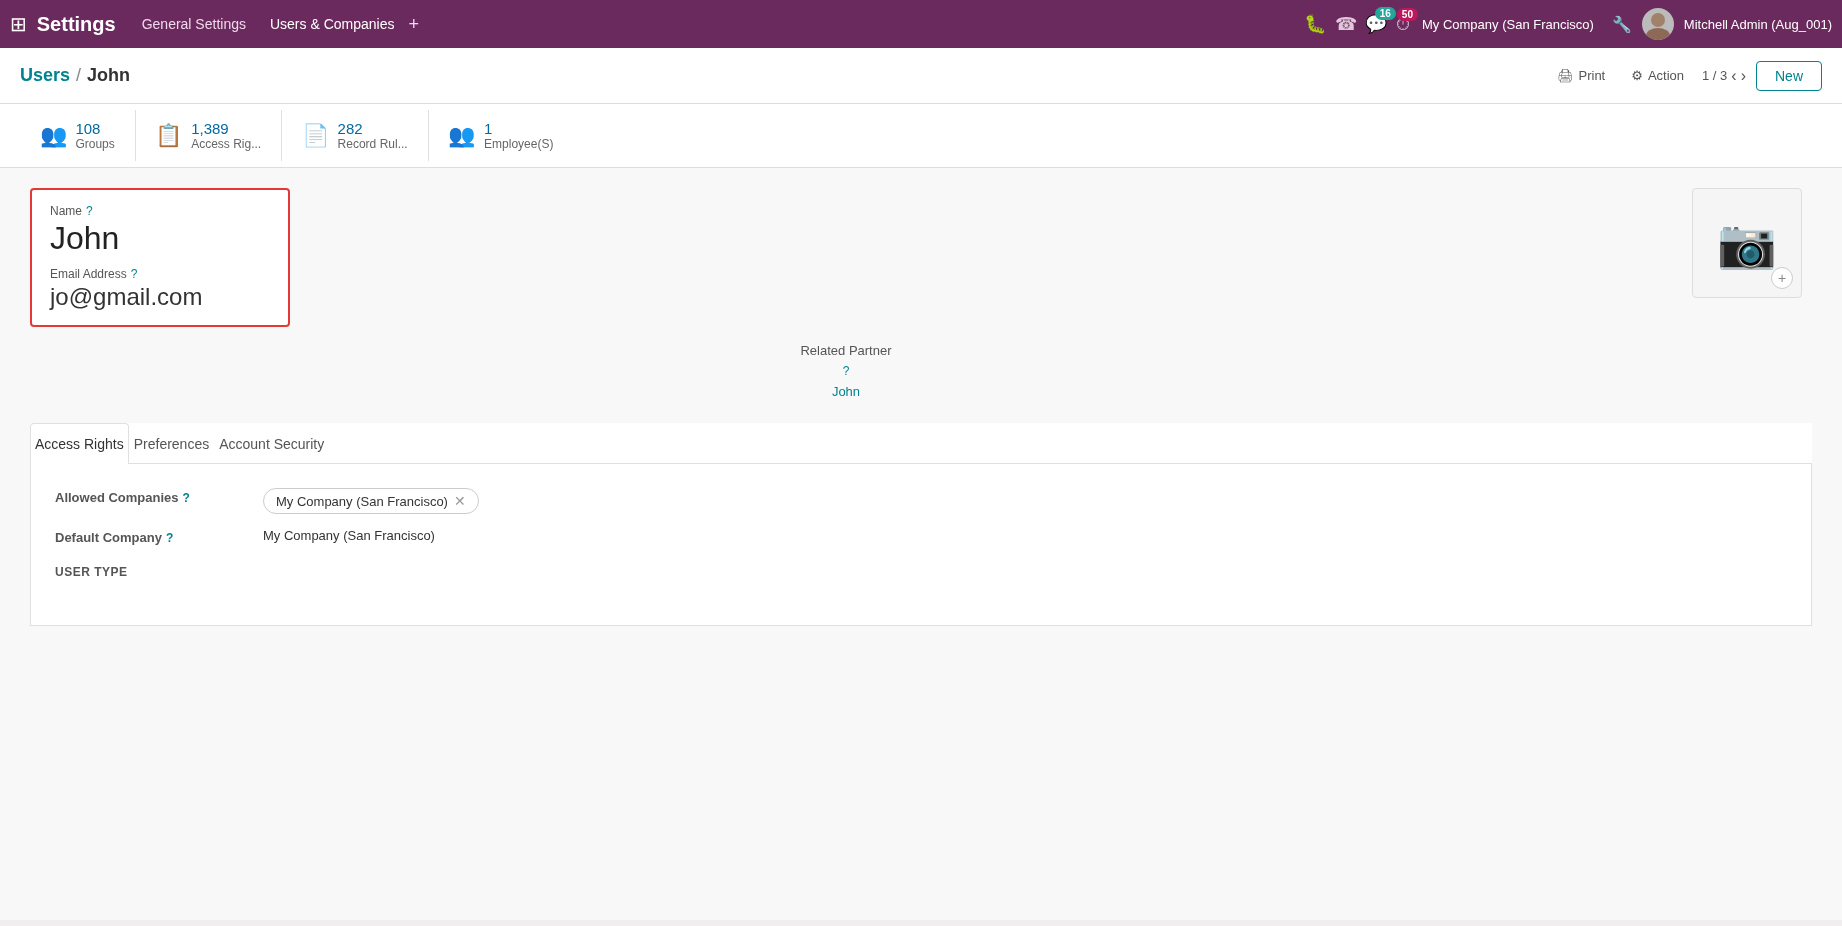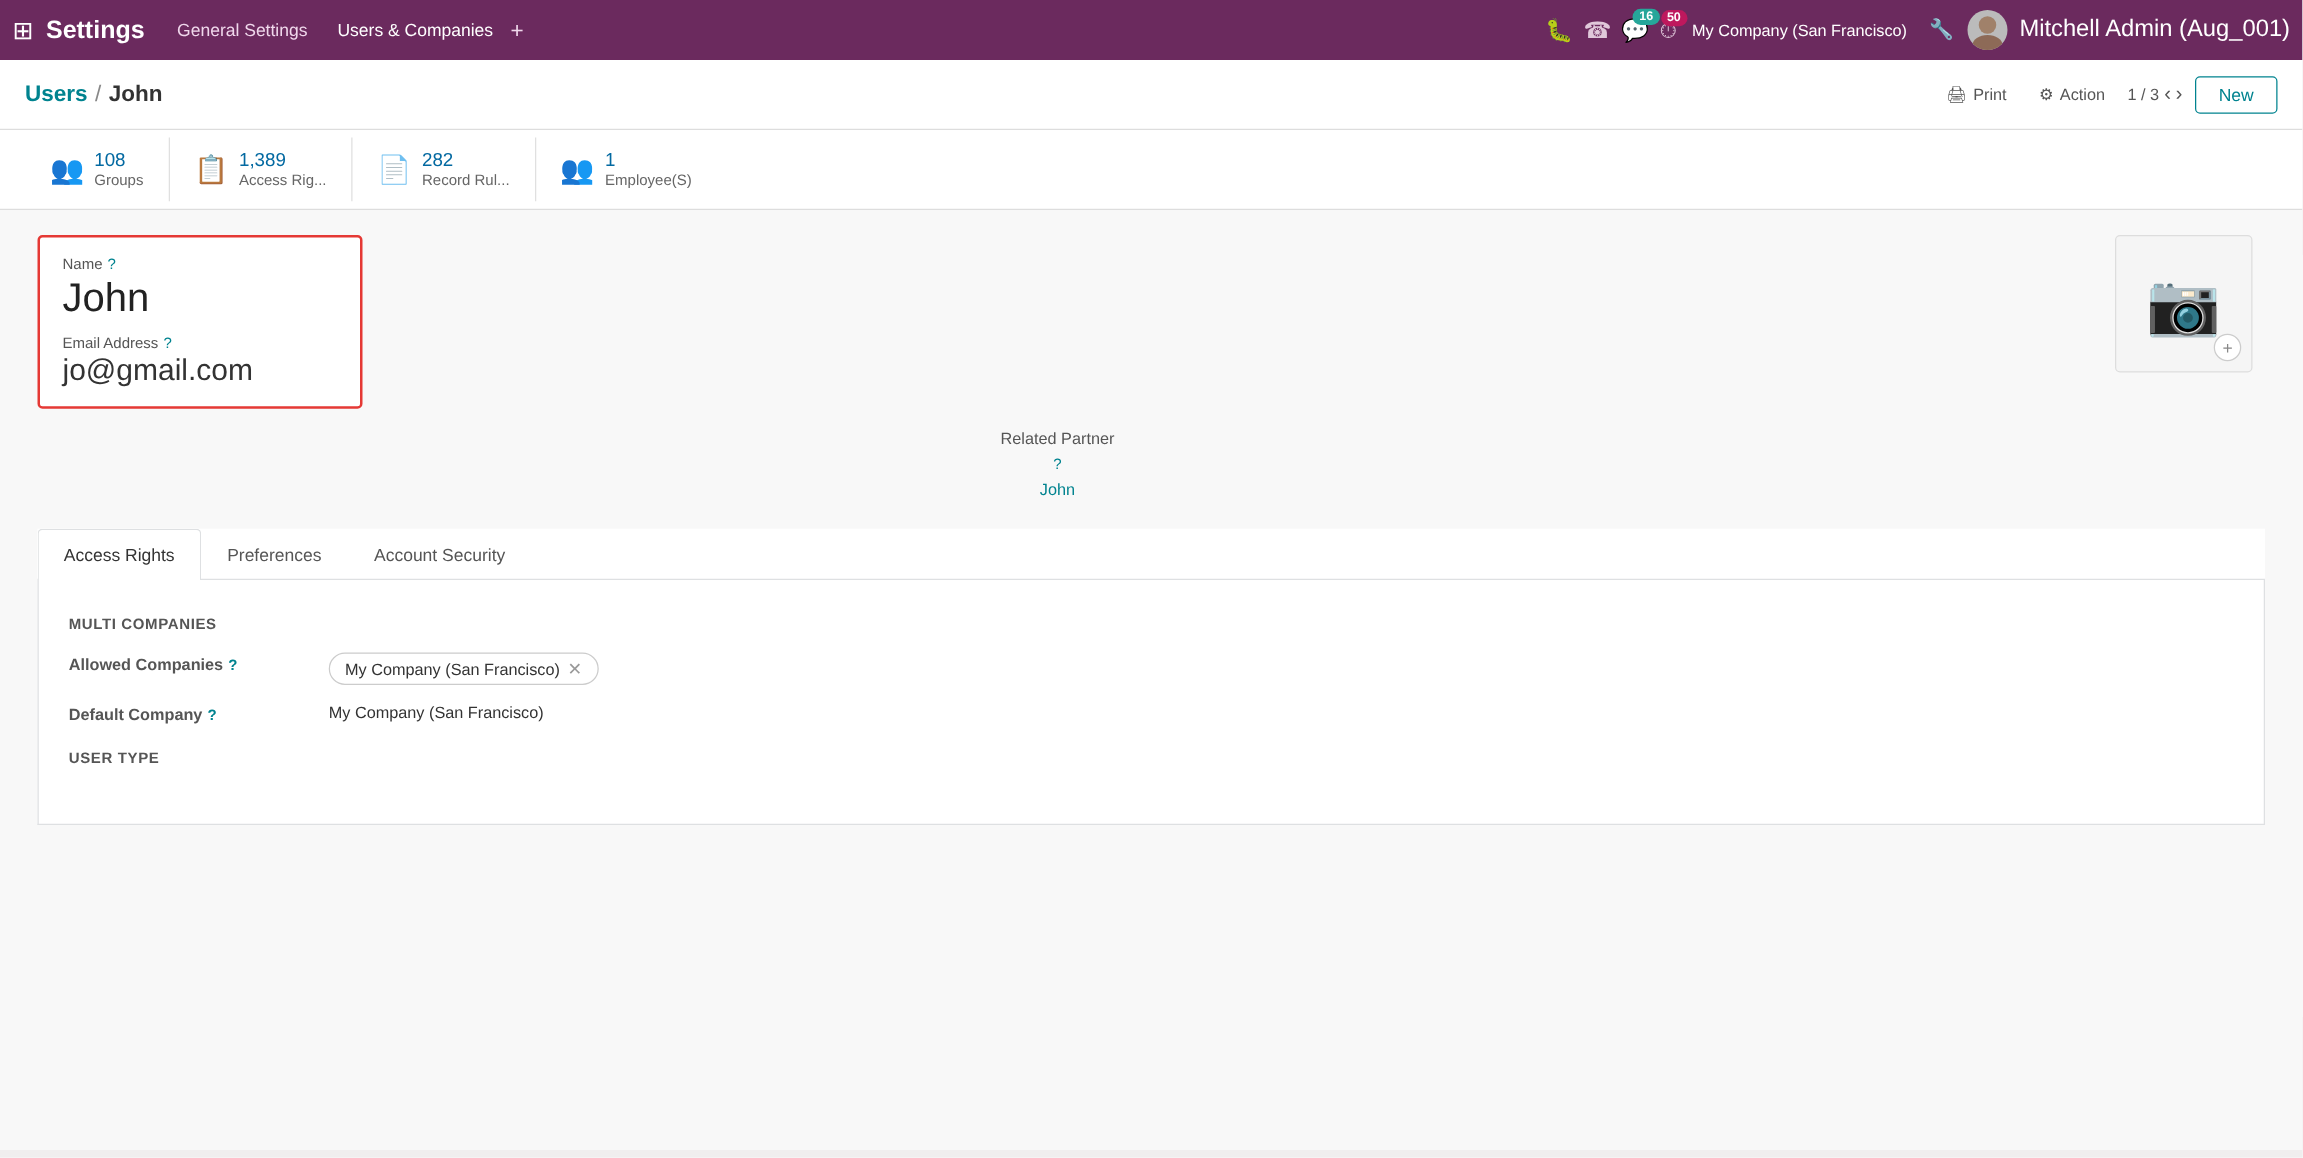--- a/index.html
+++ b/index.html
@@ -29,21 +29,21 @@
       font-size: 10px; padding: 1px 5px; font-weight: 700;
     }
     .top-nav .badge.orange { background: #be185d; }
     .top-nav .company-name { color: #fff; font-size: 13px; margin: 0 8px; }
     .top-nav .wrench { color: #e0c8da; font-size: 16px; margin: 0 6px; }
     .top-nav .user-avatar {
       width: 32px; height: 32px; border-radius: 50%; background: #bbb;
       display: flex; align-items: center; justify-content: center;
       overflow: hidden; margin-right: 6px;
     }
-    .top-nav .user-name { color: #fff; font-size: 19px; }
+    .top-nav .user-name { color: #fff; font-size: 13px; }
 
     
     .breadcrumb-bar {
       background: #fff;
       border-bottom: 1px solid #ddd;
       display: flex;
       align-items: center;
       padding: 0 20px;
       height: 56px;
     }
@@ -155,21 +155,21 @@
     }
 
     
     .tabs {
       display: flex;
       border-bottom: 1px solid #dee0e2;
       background: #fff;
       margin-bottom: 0;
     }
     .tab {
-      padding: 12px 20px;
+      padding: 12px 4px;
       cursor: pointer;
       font-size: 14px;
       color: #555;
       border: 1px solid transparent;
       border-bottom: none;
       margin-bottom: -1px;
       border-radius: 4px 4px 0 0;
     }
     .tab.active {
       color: #333;
@@ -340,21 +340,20 @@
     </div>
   </div>
 
   <div class="tabs">
     <div class="tab active">Access Rights</div>
     <div class="tab">Preferences</div>
     <div class="tab">Account Security</div>
   </div>
 
   <div class="tab-content">
-    <div class="section-header">MULTI COMPANIES</div>
 
     <div class="form-field-row">
       <div class="form-field-label">
         <span>Allowed Companies</span>
         <span class="help-icon" style="color:#00838f;font-size:12px;cursor:pointer;">?</span>
       </div>
       <div class="form-field-value">
         <span class="company-tag">
           <span>My Company (San Francisco)</span>
           <span class="remove">✕</span>

